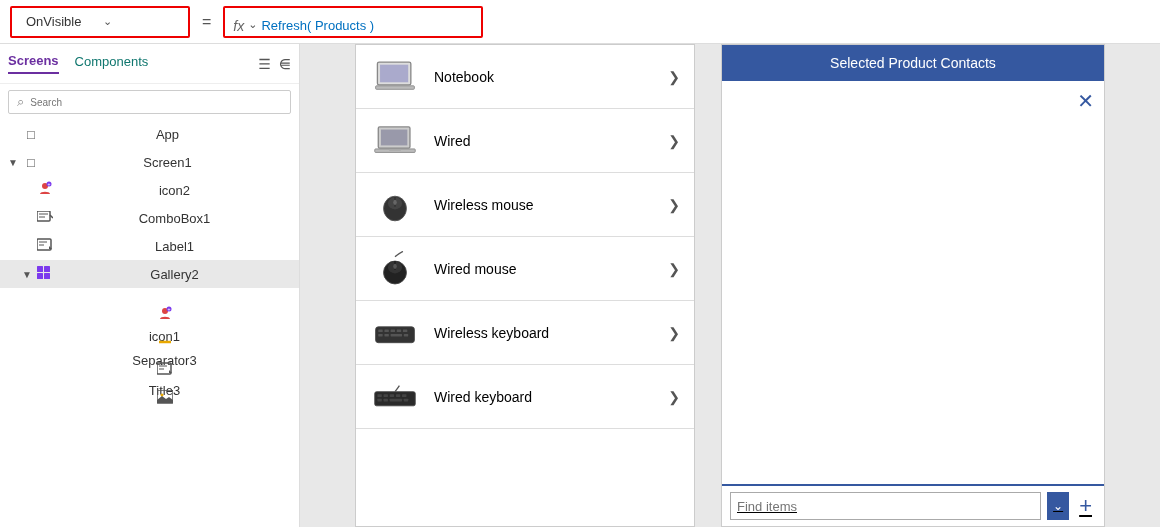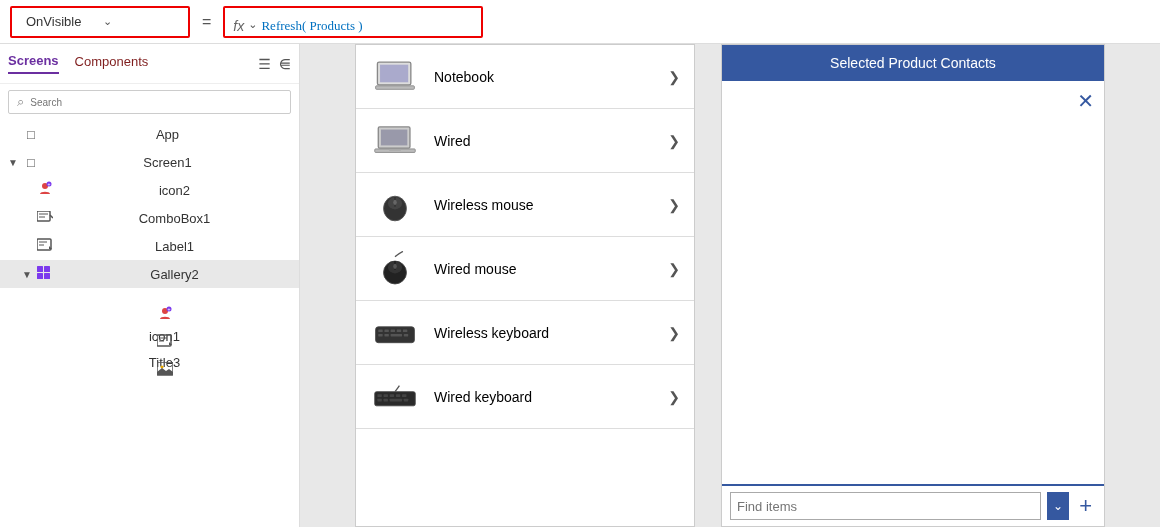--- a/index.html
+++ b/index.html
@@ -34,21 +34,21 @@
       border: 2px solid #e00;
       border-radius: 2px;
       padding: 10px 8px;
       background: #fff;
       height: 32px;
       gap: 4px;
       min-width: 260px;
     }
     .fx-label { color: #666; font-style: italic; font-size: 14px; }
     .fx-chevron { color: #555; font-size: 11px; }
-    .formula-text { color: #0070c0; font-size: 13px; font-family: Liberation Serif, serif; }
+    .formula-text { color: #0070c0; font-size: 13px; font-family: Liberation Sans, sans-serif; }
 
     
     .main-layout {
       display: flex;
       height: calc(527px - 44px);
     }
 
     
     .left-panel {
       width: 300px;
@@ -64,21 +64,21 @@
       align-items: center;
       padding: 0 8px;
       height: 40px;
       border-bottom: 1px solid #eee;
       gap: 16px;
     }
     .tab {
       font-size: 13px;
       padding-bottom: 4px;
       cursor: pointer;
-      color: #7f1d1d;
+      color: #0f766e;
     }
     .tab.active {
       color: #6b2fa0;
       border-bottom: 2px solid #6b2fa0;
       font-weight: 600;
     }
     .tab-icons {
       margin-left: auto;
       display: flex;
       gap: 8px;
@@ -201,20 +201,21 @@
       color: #3558a0;
       cursor: pointer;
       font-weight: 300;
     }
     .contacts-footer {
       display: flex;
       align-items: center;
       padding: 6px 8px;
       gap: 6px;
       flex-shrink: 0;
+      text-decoration: underline;
     }
     .find-items-input {
       flex: 1;
       border: 1px solid #aaa;
       padding: 4px 6px;
       font-size: 13px;
       color: #888;
       outline: none;
       height: 28px;
     }
@@ -342,20 +343,29 @@
           <svg width="16" height="16" viewBox="0 0 16 16">
               <circle cx="8" cy="5" r="3" fill="#d44" stroke="none"></circle>
               <path d="M3 13c0-3 10-3 10 0" fill="#d44"></path>
               <circle cx="12" cy="3" r="2.5" fill="#7c3aed"></circle>
               <text x="10.5" y="5" font-size="5" fill="white">+</text>
             </svg>
         </span>
         <span class="tree-label">icon1</span>
       </div>
 
+      <div class="tree-item tree-indent-2">
+        <span class="tree-arrow">&nbsp;</span>
+        <span class="tree-icon" style="color:#555;">
+          <svg width="16" height="8" viewBox="0 0 16 8">
+              <line x1="2" y1="4" x2="14" y2="4" stroke="#e9a800" stroke-width="2.5"></line>
+            </svg>
+        </span>
+        <span class="tree-label">Separator3</span>
+      </div>
 
       <div class="tree-item tree-indent-2">
         <span class="tree-arrow">&nbsp;</span>
         <span class="tree-icon" style="color:#555;">
           <svg width="16" height="14" viewBox="0 0 16 14">
               <rect x="0" y="1" width="14" height="11" rx="1" fill="none" stroke="#555" stroke-width="1.5"></rect>
               <line x1="2" y1="4" x2="10" y2="4" stroke="#555" stroke-width="1"></line>
               <line x1="2" y1="7" x2="7" y2="7" stroke="#555" stroke-width="1"></line>
               <path d="M12 8 L15 11 L12 11 Z" fill="#555"></path>
             </svg>

